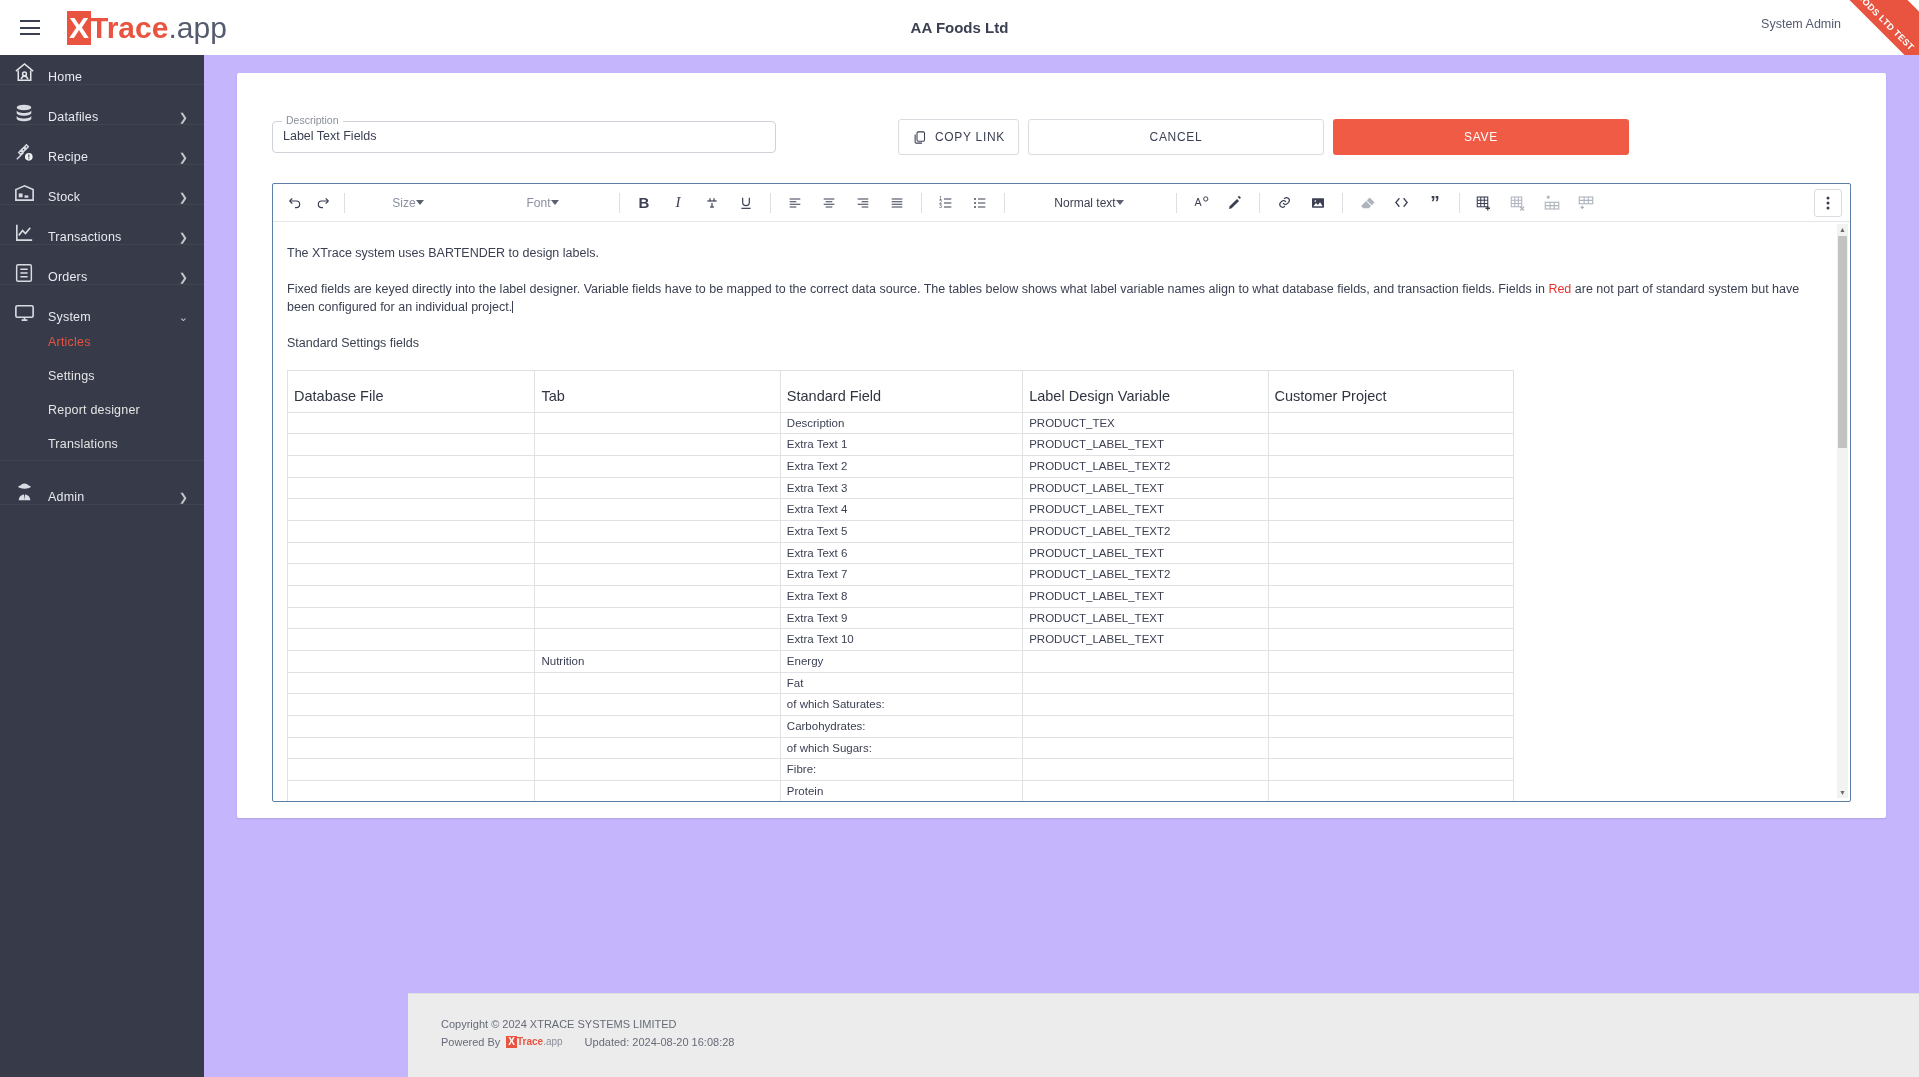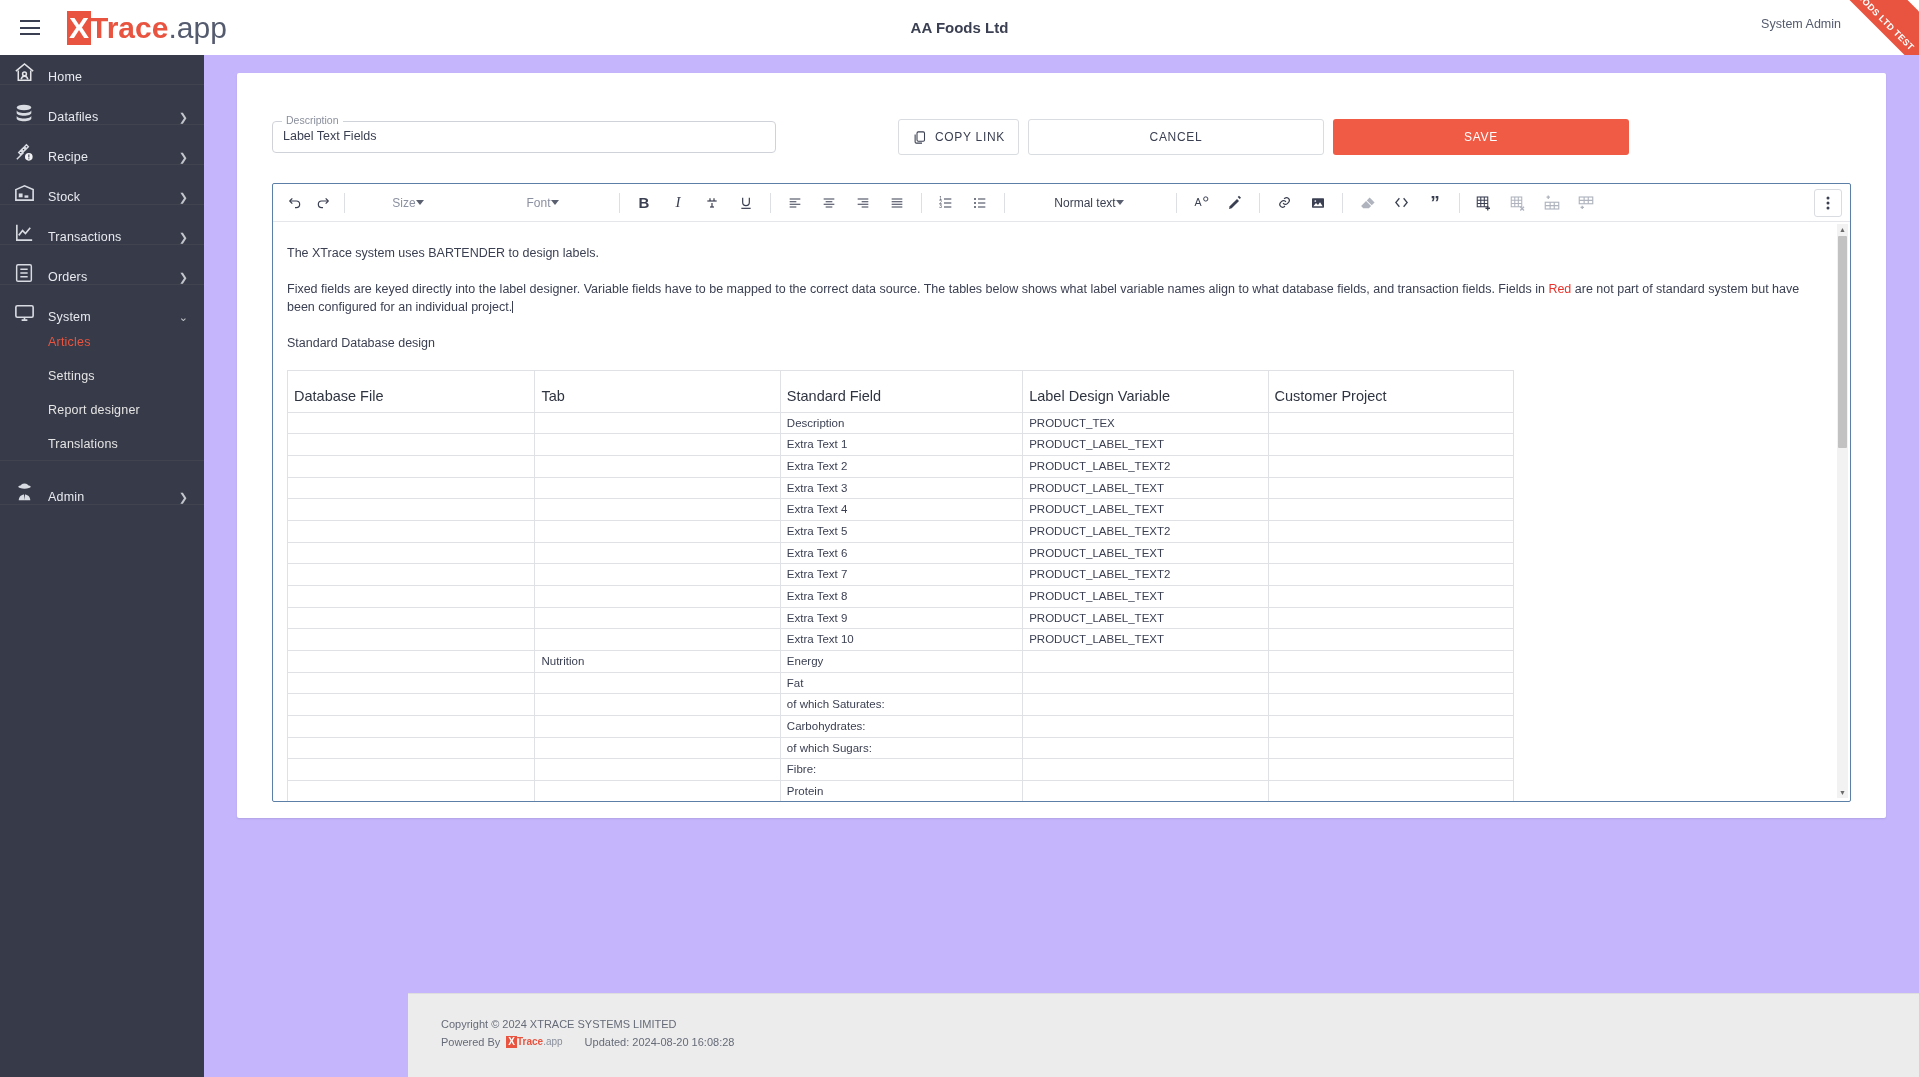--- a/index.html
+++ b/index.html
@@ -491,21 +491,21 @@
           </svg>
         </div>
       </div>
 
       <div class="doc-scroll">
         <div class="doc">
           <p>The XTrace system uses BARTENDER to design labels.</p>
           <p>
             <span>Fixed fields are keyed directly into the label designer. Variable fields have to be mapped to the correct data source. The tables below shows what label variable names align to what database fields, and transaction fields. Fields in </span><span class="red">Red</span><span> are not part of standard system but have been configured for an individual project.</span><span class="caret-bar"></span>
           </p>
-          <p style="margin-bottom:0">Standard Database design</p>
+          <p style="margin-bottom:0">Standard Settings fields</p>
 
           <table class="dbtable">
             <thead>
               <tr>
                 <th class="col1">Database File</th>
                 <th class="col2">Tab</th>
                 <th class="col3">Standard Field</th>
                 <th class="col4">Label Design Variable</th>
                 <th class="col5 th-small">Customer Project</th>
               </tr>

